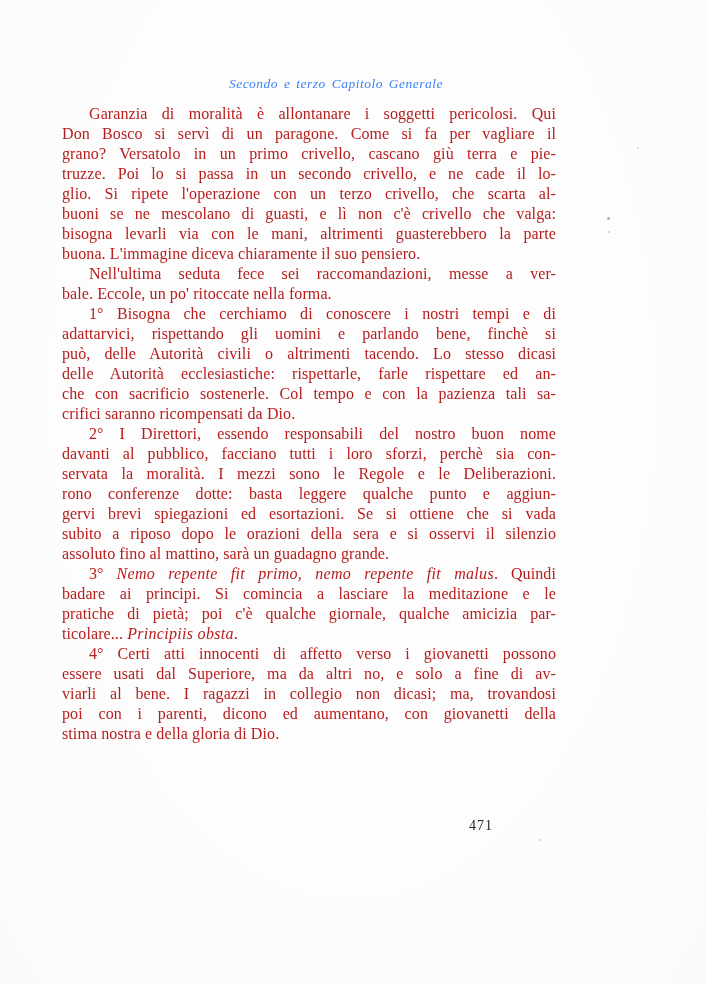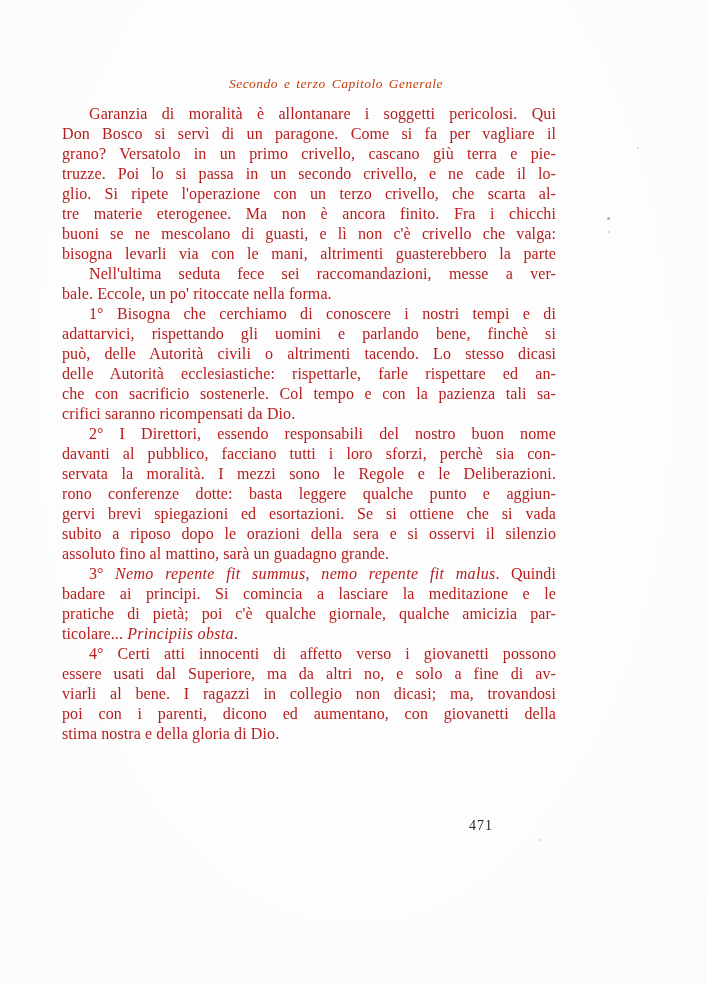--- a/index.html
+++ b/index.html
@@ -22,21 +22,21 @@
   .running-header {
     position: absolute;
     left: 62px;
     top: 76px;
     width: 548px;
     text-align: center;
     font-style: italic;
     font-size: 13.5px;
     letter-spacing: 0.5px;
     word-spacing: 2px;
-    color: #c2410c;
+    color: #3b82f6;
   }
   .text-block {
     position: absolute;
     left: 62px;
     top: 104px;
     width: 494px;
     font-size: 16px;
     line-height: 20px;
     letter-spacing: 0.1px;
     color: #b91c1c;
@@ -88,23 +88,23 @@
 
   <div class="running-header">Secondo e terzo Capitolo Generale</div>
 
   <div class="text-block">
       <div class="paragraph">
         <div class="line first"><span>Garanzia di moralità è allontanare i soggetti pericolosi. Qui</span></div>
         <div class="line"><span>Don Bosco si servì di un paragone. Come si fa per vagliare il</span></div>
         <div class="line"><span>grano? Versatolo in un primo crivello, cascano giù terra e pie-</span></div>
         <div class="line"><span>truzze. Poi lo si passa in un secondo crivello, e ne cade il lo-</span></div>
         <div class="line"><span>glio. Si ripete l'operazione con un terzo crivello, che scarta al-</span></div>
-        <div class="line"><span>tre materie eterogenee. Ma non è ancora finito. Fra i chicchi</span></div>
         <div class="line"><span>buoni se ne mescolano di guasti, e lì non c'è crivello che valga:</span></div>
         <div class="line"><span>bisogna levarli via con le mani, altrimenti guasterebbero la parte</span></div>
+        <div class="line last"><span>buona. L'immagine diceva chiaramente il suo pensiero.</span></div>
       </div>
       <div class="paragraph">
         <div class="line first"><span>Nell'ultima seduta fece sei raccomandazioni, messe a ver-</span></div>
         <div class="line last"><span>bale. Eccole, un po' ritoccate nella forma.</span></div>
       </div>
       <div class="paragraph">
         <div class="line first"><span>1° Bisogna che cerchiamo di conoscere i nostri tempi e di</span></div>
         <div class="line"><span>adattarvici, rispettando gli uomini e parlando bene, finchè si</span></div>
         <div class="line"><span>può, delle Autorità civili o altrimenti tacendo. Lo stesso dicasi</span></div>
         <div class="line"><span>delle Autorità ecclesiastiche: rispettarle, farle rispettare ed an-</span></div>
@@ -114,21 +114,21 @@
       <div class="paragraph">
         <div class="line first"><span>2° I Direttori, essendo responsabili del nostro buon nome</span></div>
         <div class="line"><span>davanti al pubblico, facciano tutti i loro sforzi, perchè sia con-</span></div>
         <div class="line"><span>servata la moralità. I mezzi sono le Regole e le Deliberazioni.</span></div>
         <div class="line"><span>rono conferenze dotte: basta leggere qualche punto e aggiun-</span></div>
         <div class="line"><span>gervi brevi spiegazioni ed esortazioni. Se si ottiene che si vada</span></div>
         <div class="line"><span>subito a riposo dopo le orazioni della sera e si osservi il silenzio</span></div>
         <div class="line last"><span>assoluto fino al mattino, sarà un guadagno grande.</span></div>
       </div>
       <div class="paragraph">
-        <div class="line first"><span>3° </span><i>Nemo repente fit summus, nemo repente fit malus</i><span>. Quindi</span></div>
+        <div class="line first"><span>3° </span><i>Nemo repente fit primo, nemo repente fit malus</i><span>. Quindi</span></div>
         <div class="line"><span>badare ai principi. Si comincia a lasciare la meditazione e le</span></div>
         <div class="line"><span>pratiche di pietà; poi c'è qualche giornale, qualche amicizia par-</span></div>
         <div class="line last"><span>ticolare... </span><i>Principiis obsta</i><span>.</span></div>
       </div>
       <div class="paragraph">
         <div class="line first"><span>4° Certi atti innocenti di affetto verso i giovanetti possono</span></div>
         <div class="line"><span>essere usati dal Superiore, ma da altri no, e solo a fine di av-</span></div>
         <div class="line"><span>viarli al bene. I ragazzi in collegio non dicasi; ma, trovandosi</span></div>
         <div class="line"><span>poi con i parenti, dicono ed aumentano, con giovanetti della</span></div>
         <div class="line last"><span>stima nostra e della gloria di Dio.</span></div>

